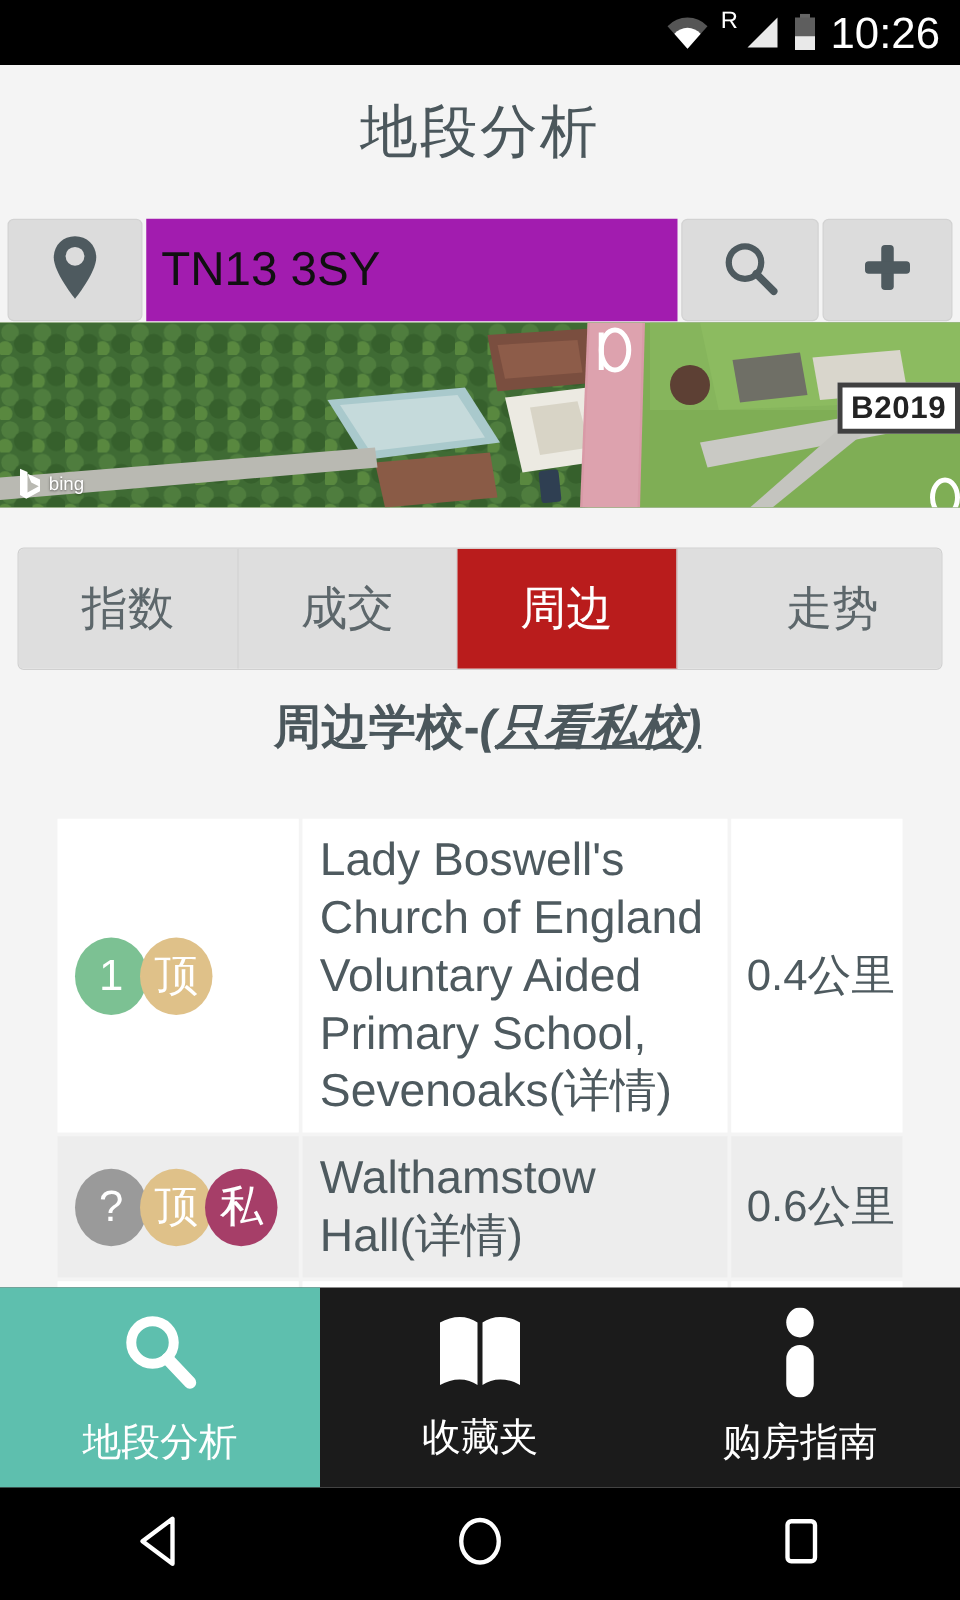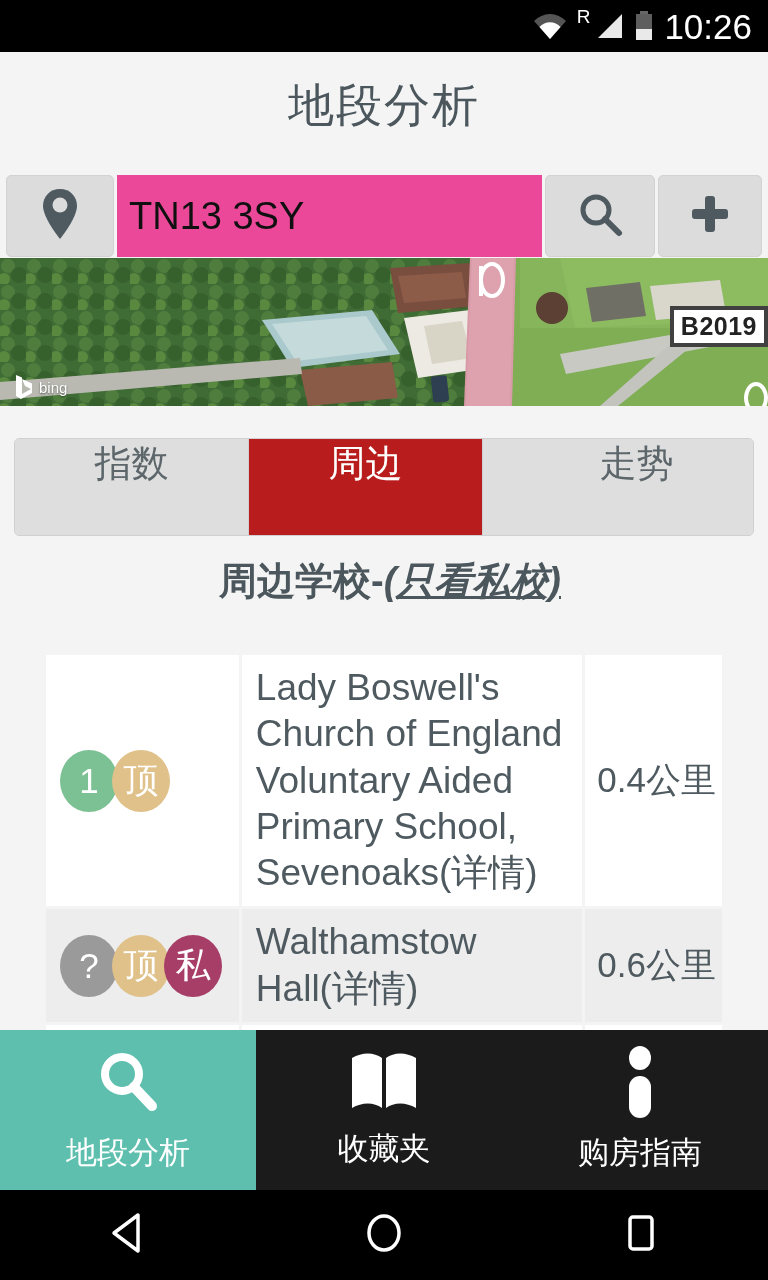--- a/index.html
+++ b/index.html
@@ -33,21 +33,21 @@
     position: absolute; top: 172px; left: 0; width: 768px; height: 88px;
     display: flex; align-items: center; padding: 0 6px; gap: 3px;
     background: #f4f4f4;
   }
   .sq-btn {
     width: 108px; height: 82px; background: #dcdcdc; border: 1px solid #d2d2d2;
     border-radius: 5px; display: flex; align-items: center; justify-content: center;
     flex: 0 0 auto;
   }
   .addr-field {
-    flex: 1 1 auto; height: 82px; background: #ec4899; border: none;
+    flex: 1 1 auto; height: 82px; background: #a21caf; border: none;
     display: flex; align-items: center; padding-left: 12px;
     font-size: 38px; color: #101010;
   }
   .sq-btn.search-btn { width: 110px; }
   .sq-btn.plus-btn { width: 104px; }
 
   
   .map {
     position: absolute; top: 258px; left: 0; width: 768px; height: 148px;
     overflow: hidden; background: #6d8f4e;
@@ -64,21 +64,21 @@
     font-weight: bold; color: #222; letter-spacing: .5px;
   }
 
   
   .tabs {
     position: absolute; top: 438px; left: 14px; width: 740px; height: 98px;
     display: flex; border-radius: 5px; overflow: hidden;
     border: 1px solid #d0d0d0;
   }
   .tab {
-    flex: 1 1 0; background: #dedede; display: flex; align-items: flex-start;
+    flex: 1 1 0; background: #dedede; display: flex; align-items: center;
     justify-content: center; font-size: 37px; color: #5d676b;
     border-right: 1px solid #cfcfcf;
   }
   .tab:last-child { border-right: none; padding-left: 37px; }
   .tab.active { background: #b91c1c; color: #ffffff; }
 
   
   .section-head {
     position: absolute; top: 556px; left: 0; width: 768px;
     text-align: center; font-size: 38px; font-weight: bold; color: #4b575c; padding-left: 12px;
@@ -239,20 +239,23 @@
         <path d="M2 1 L8 3.5 L8 20 L17 15 L11 12 L8 5 L18 9.5 L18 19 L7 25 L2 22 Z" fill="#fff"></path>
       </svg>
       <span>bing</span>
     </div>
     <div class="road-label">B2019</div>
   </div>
 
   <div class="tabs">
     <div class="tab">
       <span>指数</span>
+    </div>
+    <div class="tab">
+      <span>成交</span>
     </div>
     <div class="tab active">
       <span>周边</span>
     </div>
     <div class="tab">
       <span>走势</span>
     </div>
   </div>
 
   <div class="section-head">

